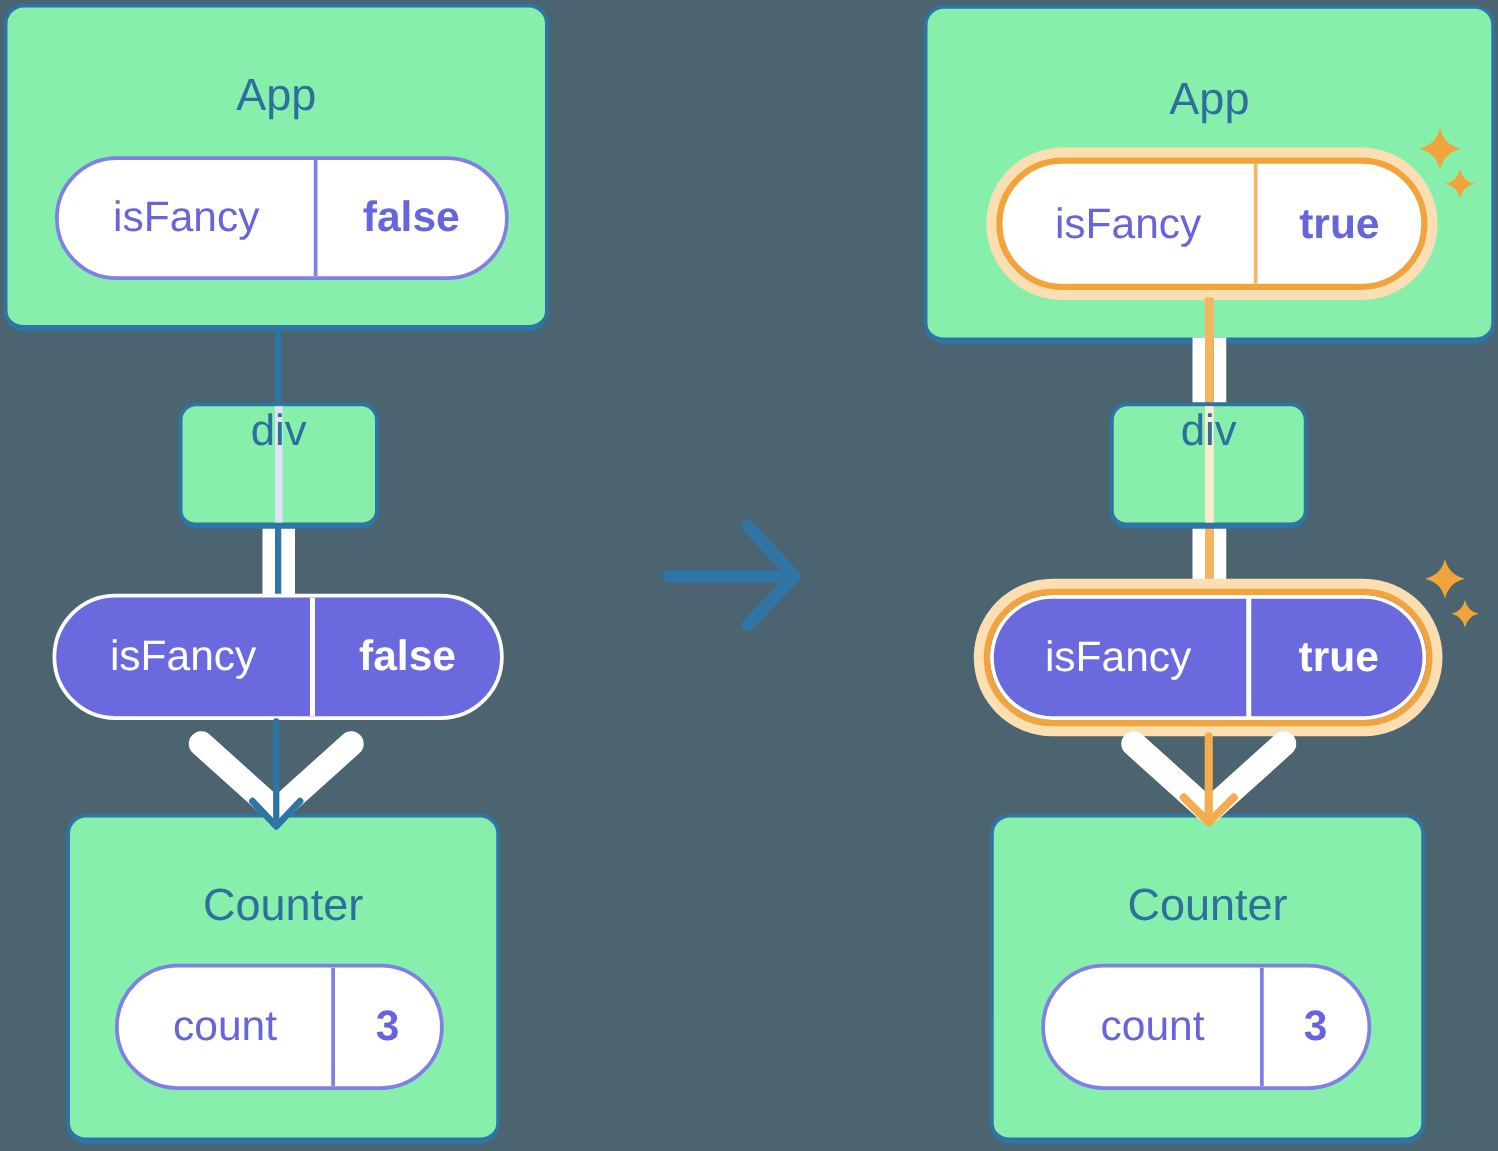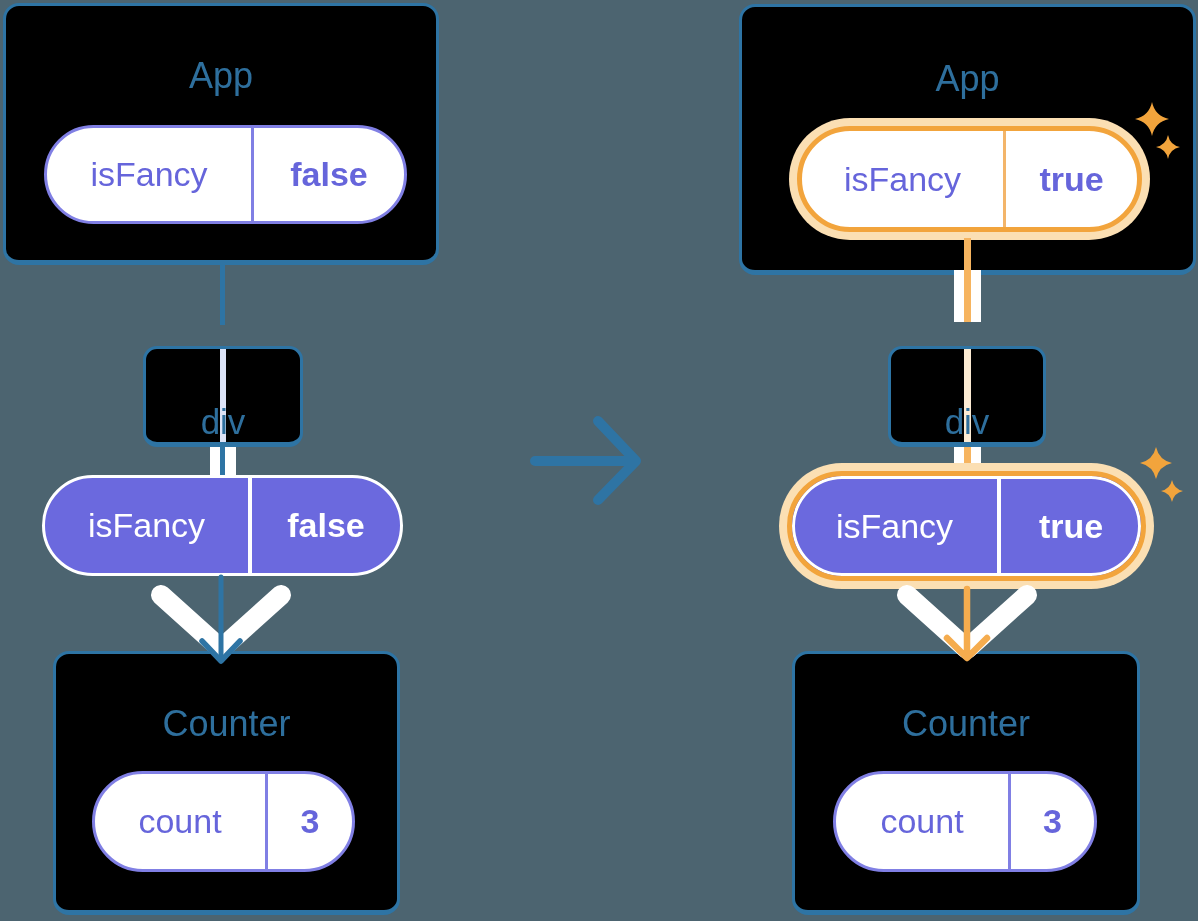--- a/index.html
+++ b/index.html
@@ -12,27 +12,27 @@
     --lavender:#DCE3F7;
     --orange:#F2A43C;
     --orange-line:#F6B45F;
     --orange-pale:#FBDFB3;
     --orange-faint:#FCEBD3;
   }
   html,body{margin:0;padding:0;}
   body{background:var(--bg);font-family:"Liberation Sans",sans-serif;}
   .stage{position:relative;width:1198px;height:921px;background:var(--bg);overflow:hidden;}
 
-  .card{position:absolute;background:#000000;border:3px solid var(--blue);
+  .card{position:absolute;background:#86efac;border:3px solid var(--blue);
         border-bottom-width:5px;border-radius:16px;box-sizing:border-box;z-index:2;}
   .card.z4{z-index:4;}
   .card-title{position:absolute;left:0;right:0;text-align:center;
         font-size:36px;line-height:44px;font-weight:500;color:var(--title);}
-  .div-card{display:flex;align-items:flex-end;justify-content:center;border-radius:14px;
-        border-bottom-width:5px;margin-top:24px;}
+  .div-card{display:flex;align-items:flex-start;justify-content:center;border-radius:14px;
+        border-bottom-width:5px;}
   .div-label{position:relative;z-index:2;font-size:35px;font-weight:500;color:var(--title);}
   .inner-line{position:absolute;top:0;bottom:0;z-index:1;}
 
   .pill{position:absolute;display:flex;border-radius:999px;box-sizing:border-box;overflow:hidden;}
   .pill .cell{display:flex;align-items:center;justify-content:center;
         font-size:34px;white-space:nowrap;}
   .pill .cell.grow{flex:1;font-weight:bold;}
   .pill-light{background:#fff;border:3px solid var(--purple-border);color:var(--purple-text);}
   .pill-light .cell+.cell{border-left:3px solid var(--purple-border);}
   .pill-solid{background:var(--purple);border:3px solid #fff;color:#fff;z-index:4;}

